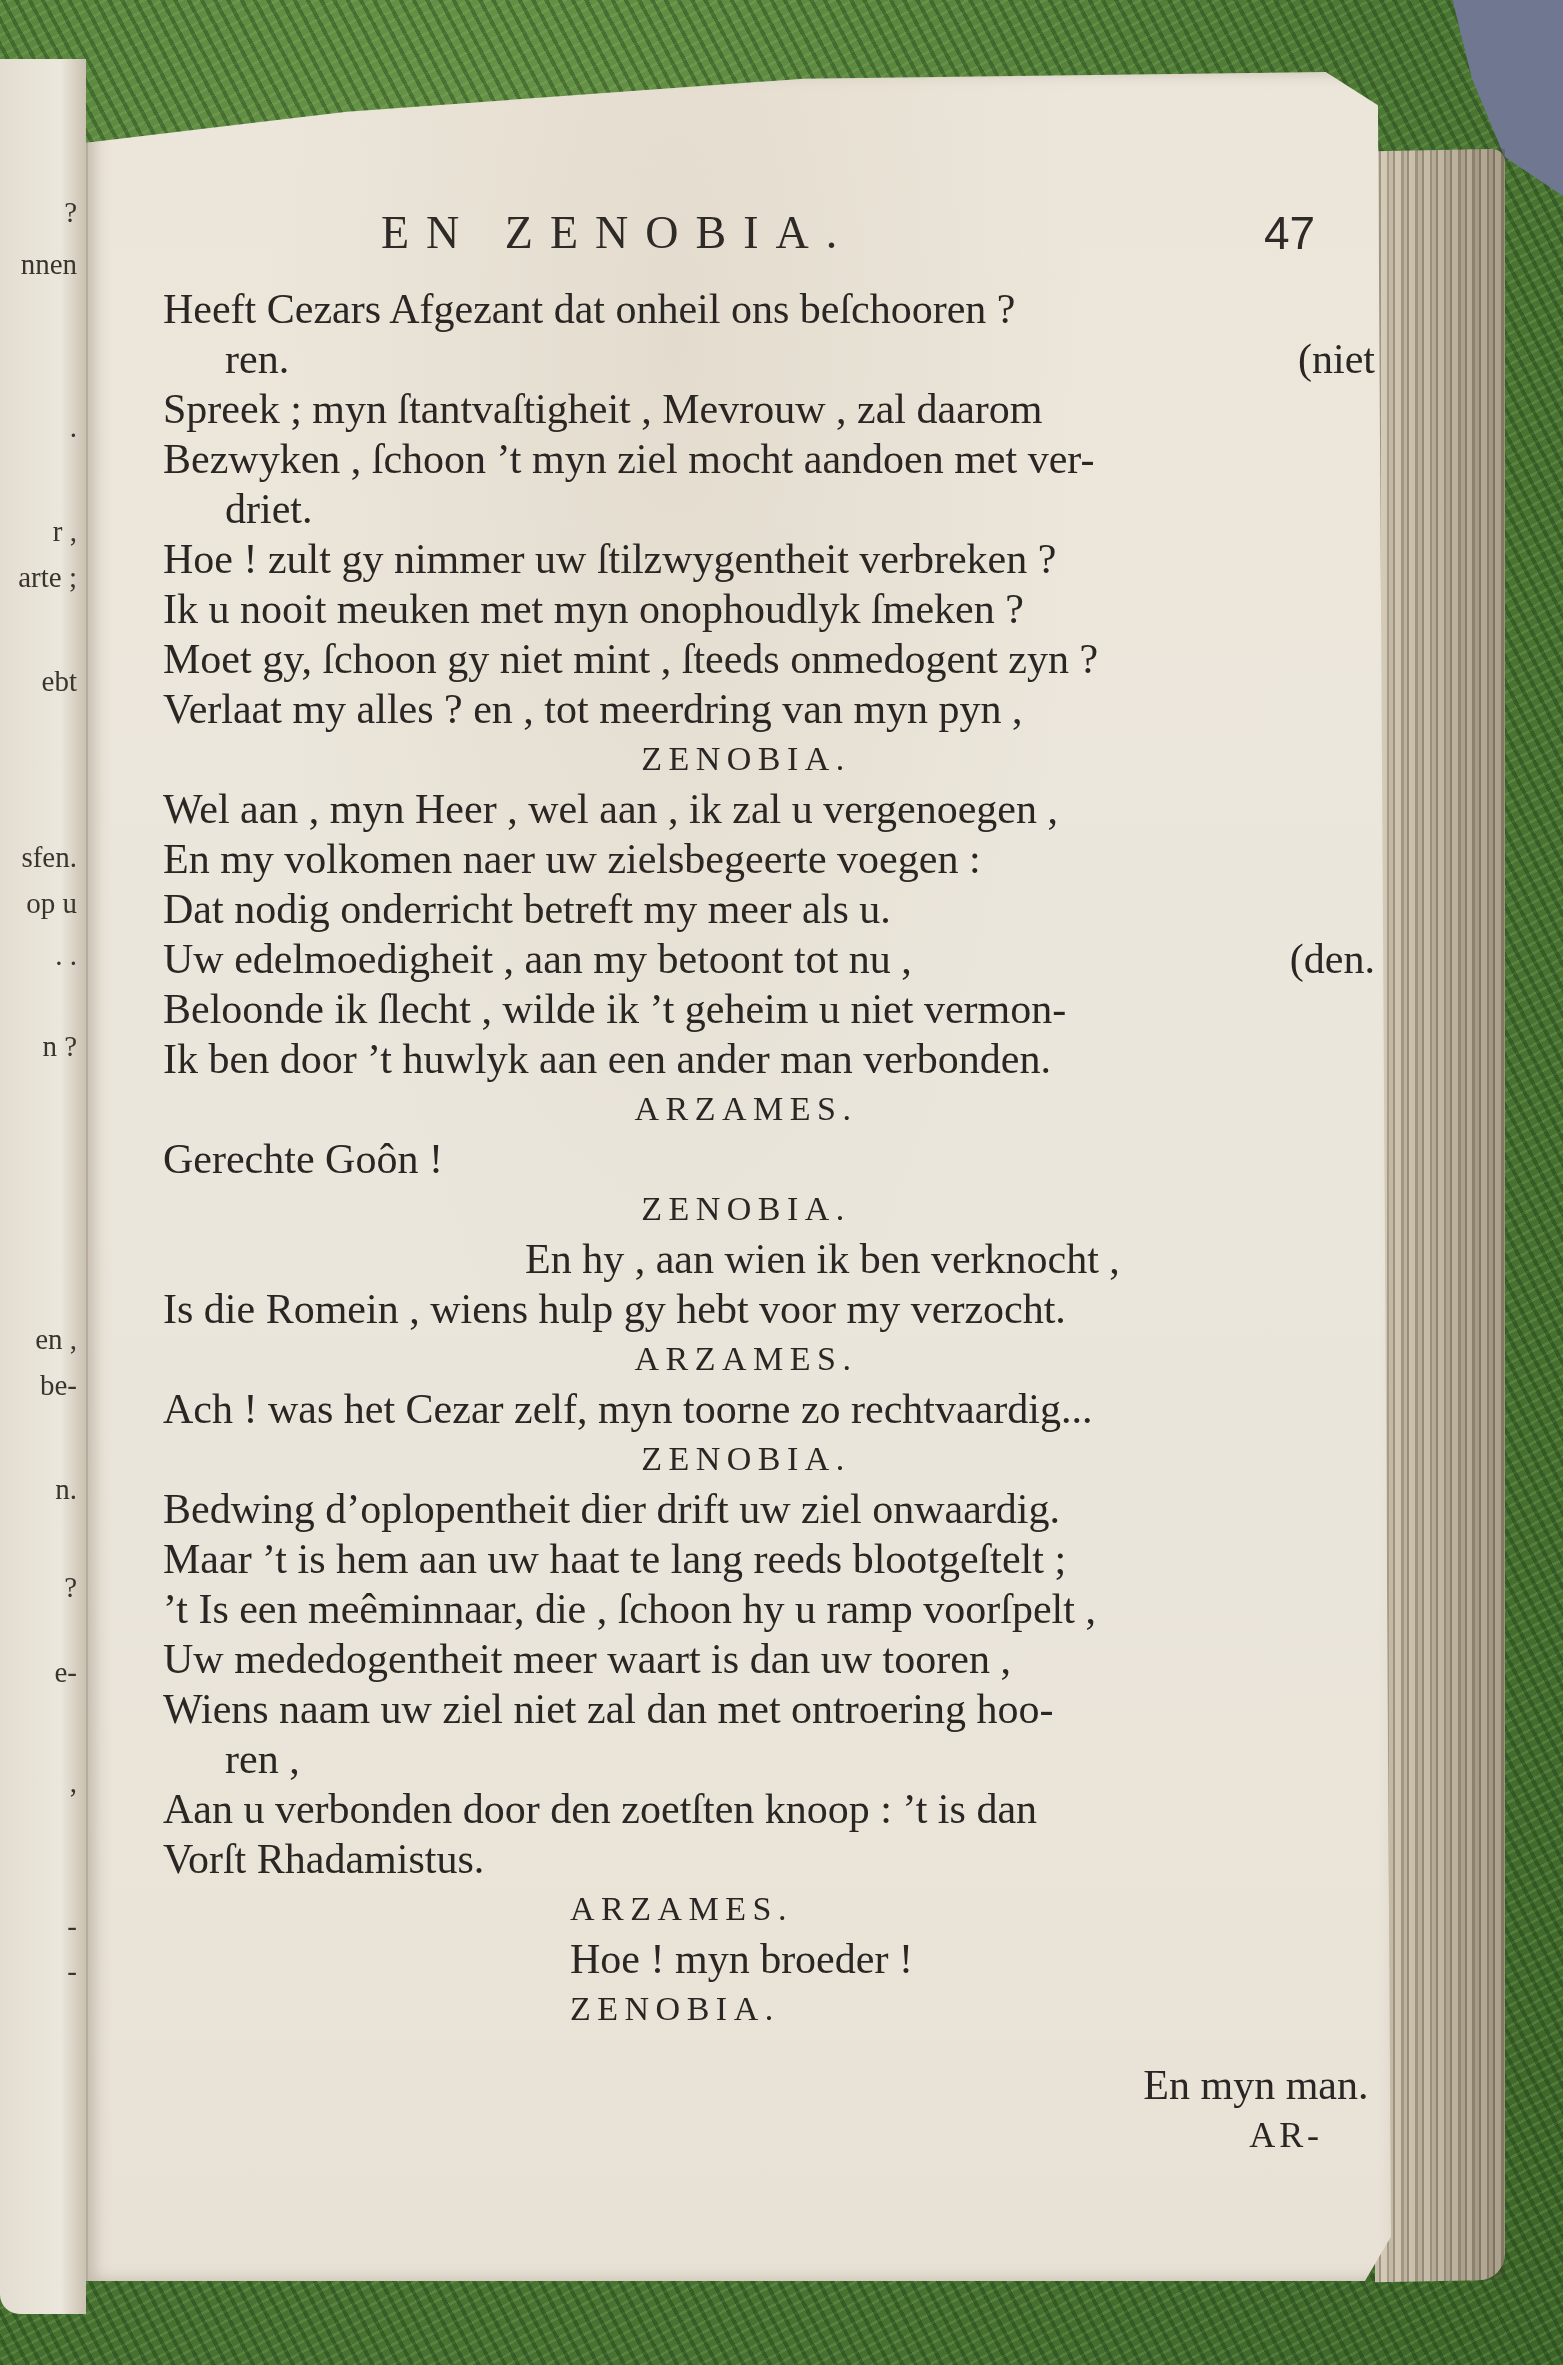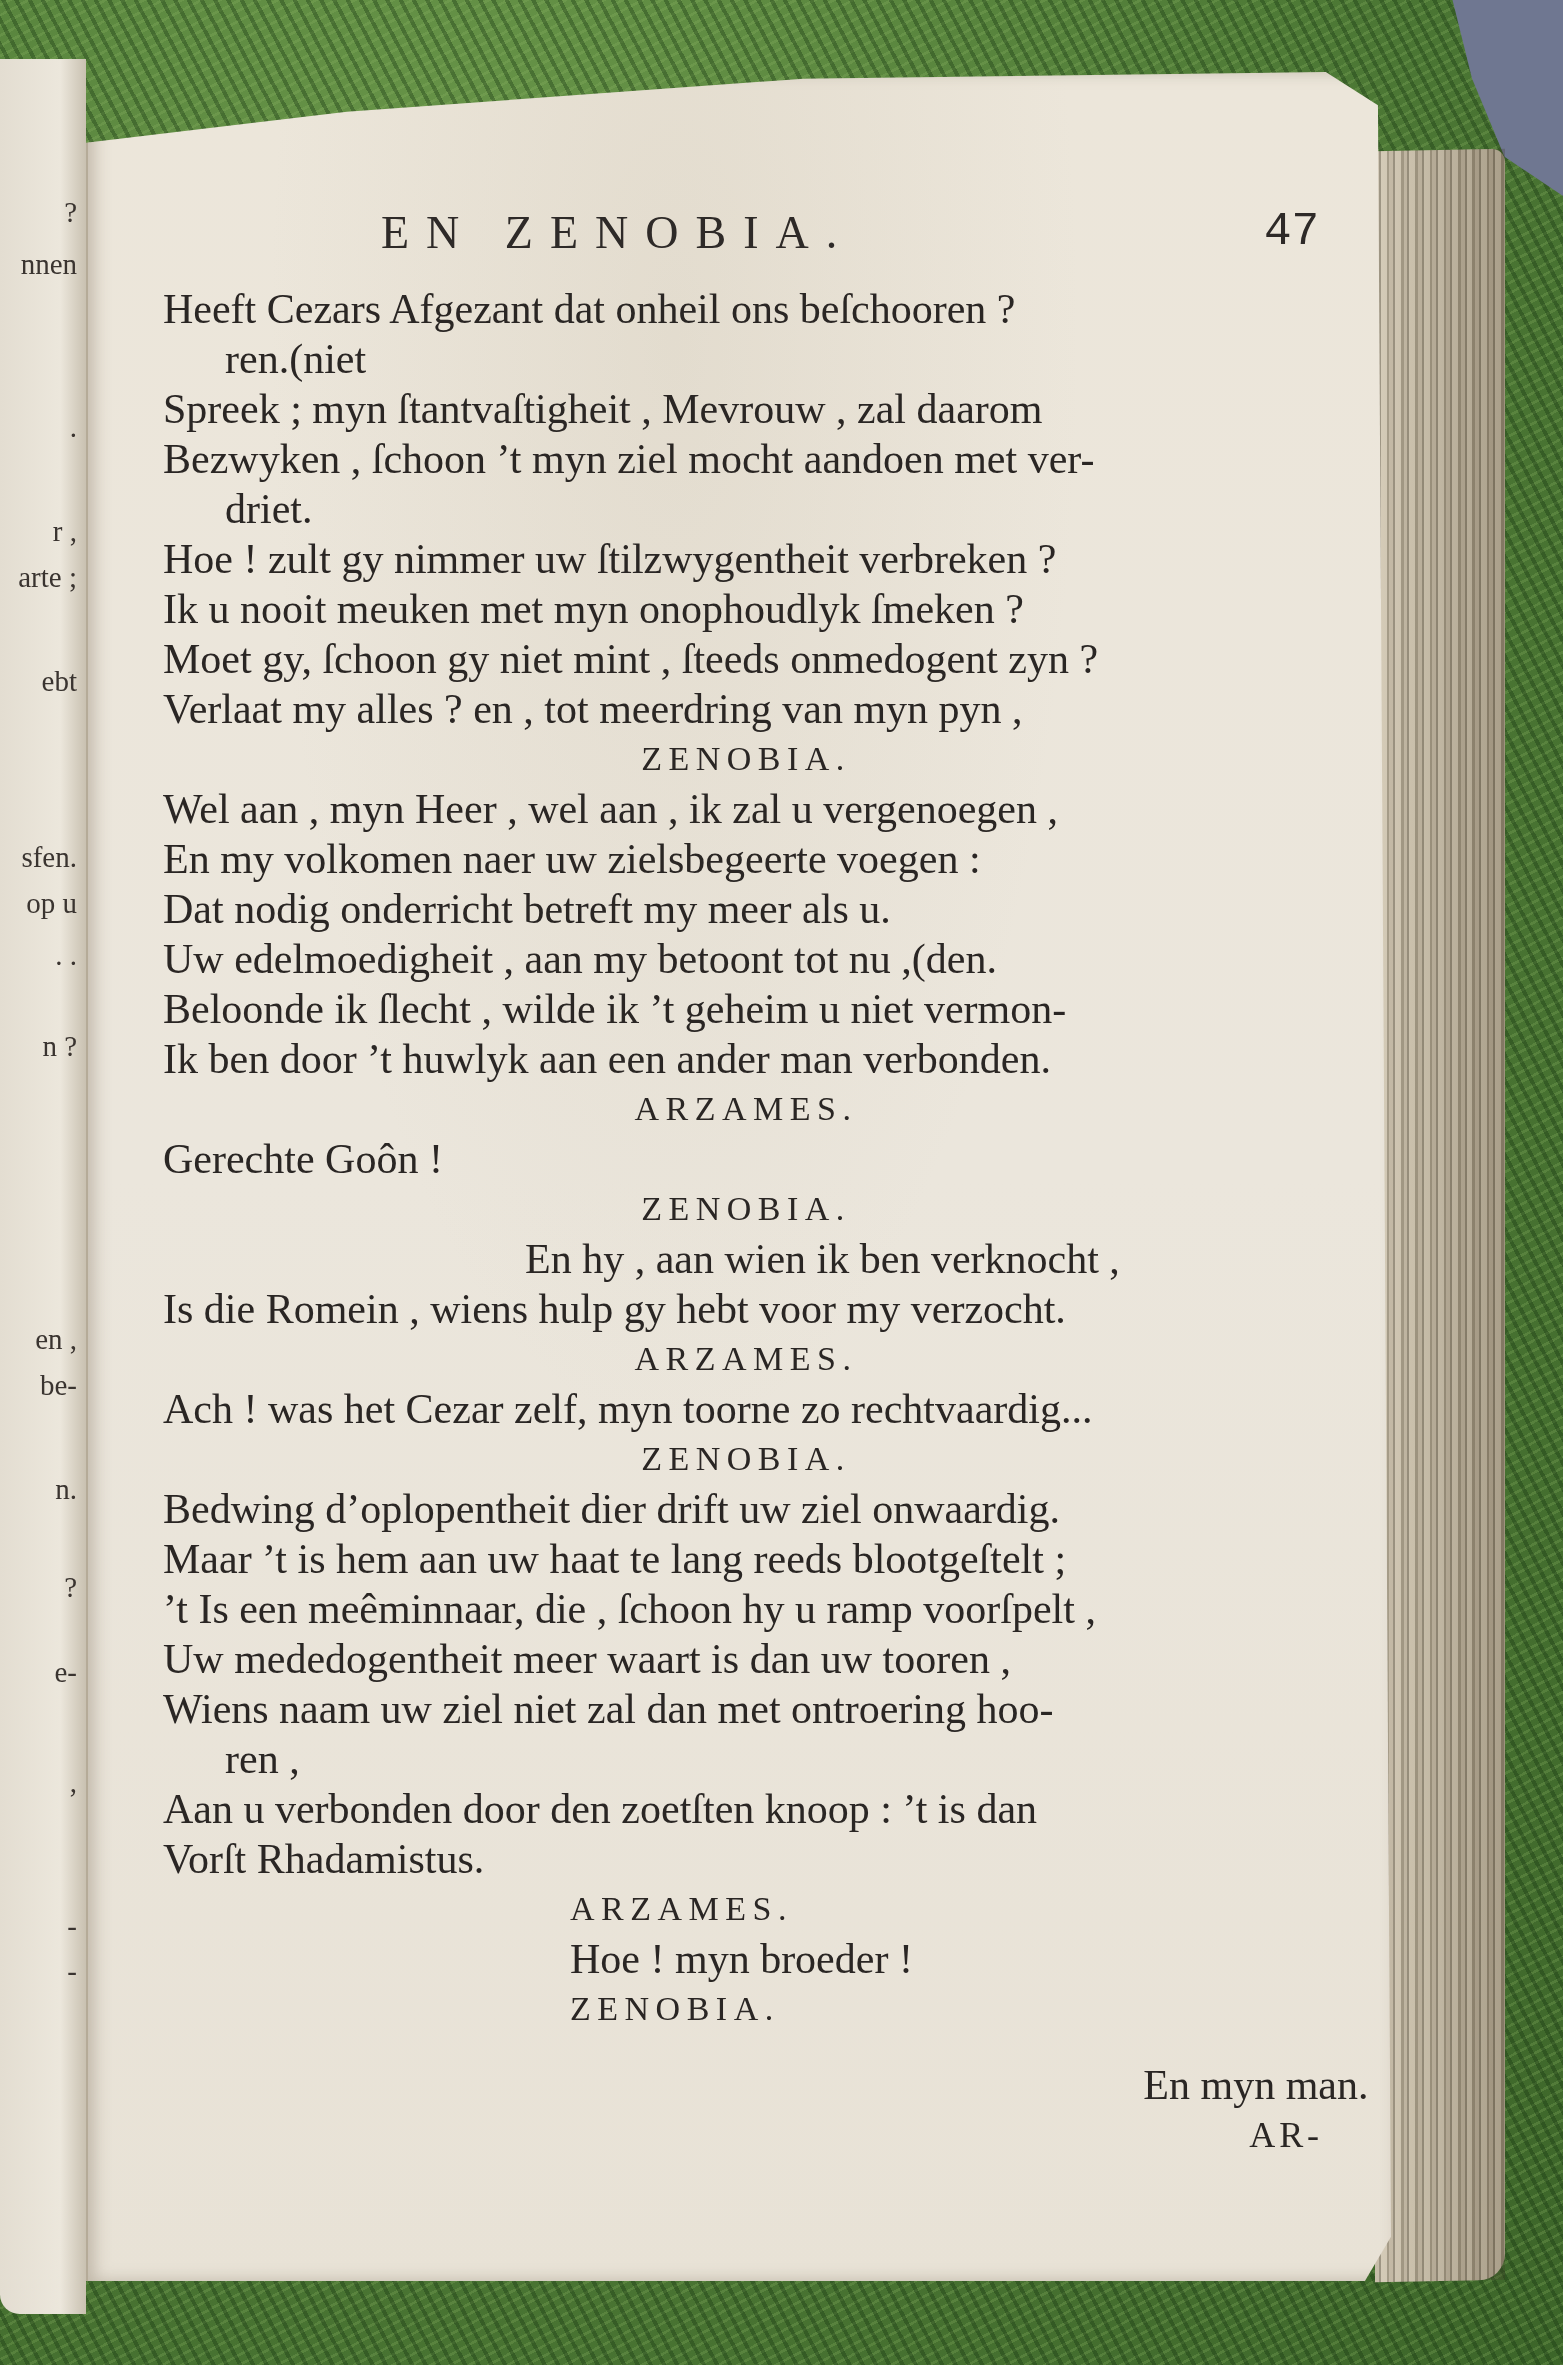--- a/index.html
+++ b/index.html
@@ -55,37 +55,37 @@
     position:absolute; top:134px; left:0; width:100%; height:59px;
   }
   .running-head {
     position:absolute; left:293px; top:0;
     font-family:"Liberation Serif", serif; font-size:46px; letter-spacing:17px;
     color:#2e2a28;
     text-align:center;
   }
   .page-num {
     position:absolute; left:1176px; top:0;
-    font-family:Liberation Mono, monospace; font-size:46px; color:#2e2a28;
+    font-family:Liberation Sans, sans-serif; font-size:46px; color:#2e2a28;
   }
   .body-text {
     position:absolute; left:75px; top:212px; width:1212px;
     font-family:"Liberation Serif", serif; font-size:42px; line-height:50px;
     color:#2a2624;
   }
   .line { white-space:nowrap; position:relative; height:50px; }
   .line.indent { padding-left:62px; }
   .line.right-align { text-align:right; padding-right:6.5px; }
   .line.indent-mid { padding-left:362px; }
   .line.speaker { text-align:center; letter-spacing:6.5px; font-size:34px; padding-right:46px; }
   .line.speaker-left { padding-left:407px; letter-spacing:6.5px; font-size:34px; }
   .line.catch { text-align:right; padding-right:52px; letter-spacing:3.9px; font-size:36px; }
   .line.dialog-left { padding-left:407px; }
   .gap { height:26px; }
-  .split { display:flex; }
+  .split { display:flex; justify-content:space-between; }
 </style>
 </head>
 <body>
 
 <div class="towel"></div>
 <div class="cloth-blue"></div>
 
 <div class="left-page" id="left-page">
     <div class="left-frag" style="top: 137px;">?</div>
     <div class="left-frag" style="top: 189px;">nnen</div>

